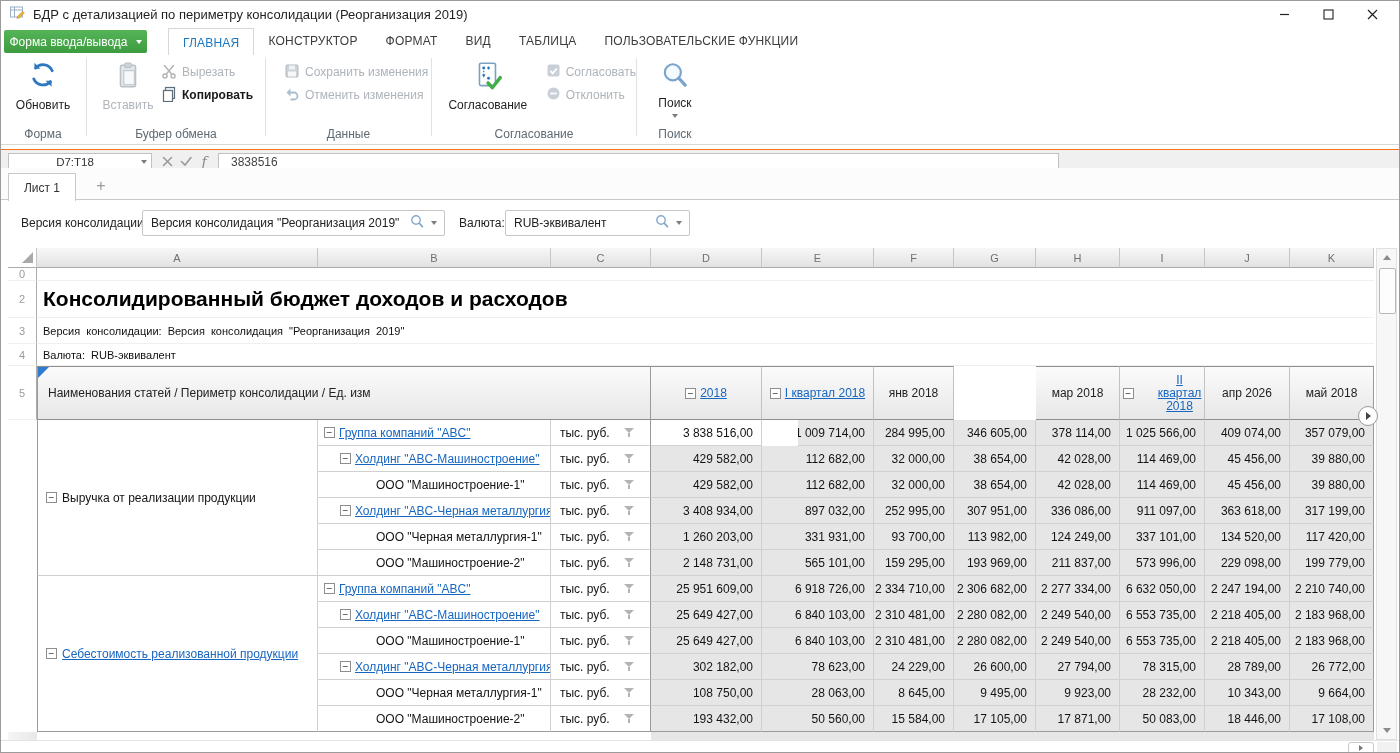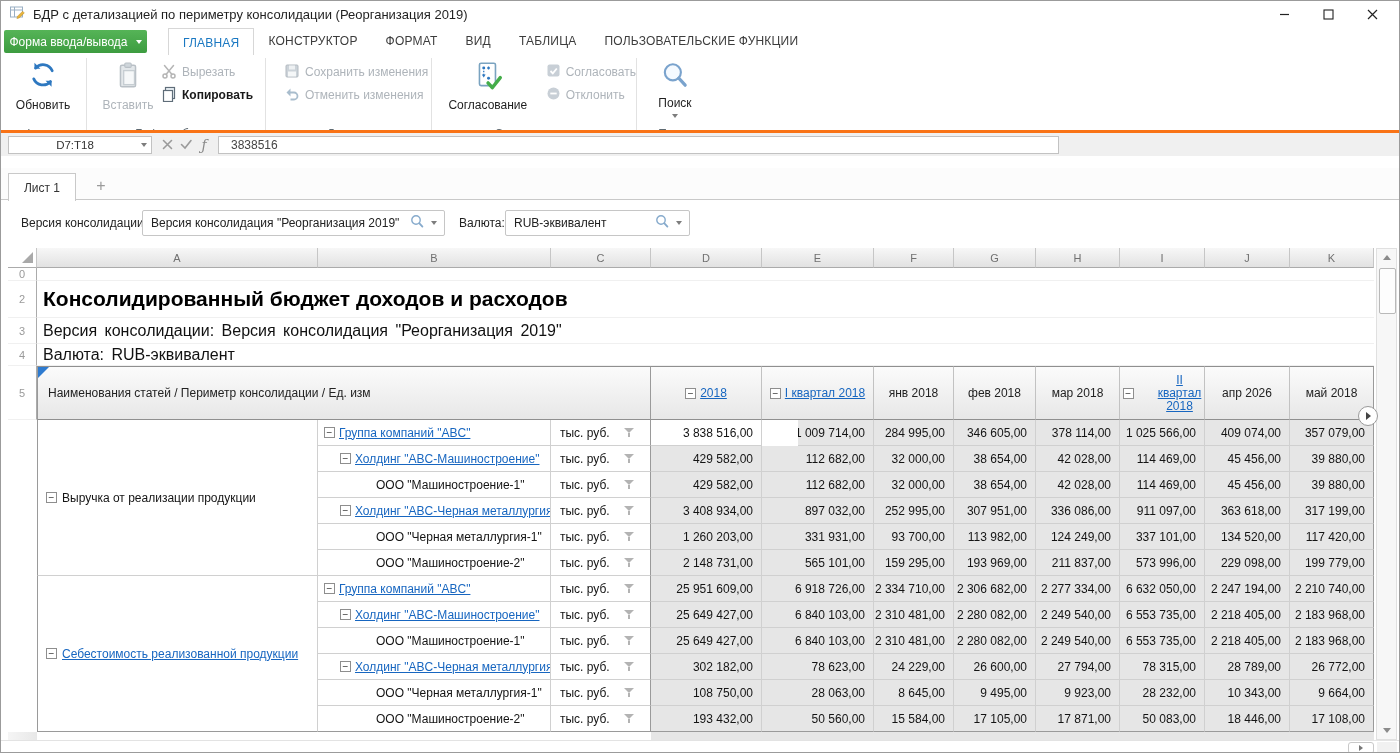--- a/index.html
+++ b/index.html
@@ -25,21 +25,21 @@
   .rgroup-label{position:absolute;bottom:3px;left:0;width:100%;text-align:center;font-size:12px;color:#5f6a72}
   .rbtn-lg{display:flex;flex-direction:column;align-items:center;font-size:12px;color:#1f1f1f;padding-top:4px}
   .rbtn-lg .lab{margin-top:2px;white-space:nowrap}
   .rbtn-sm{display:flex;align-items:center;gap:5px;height:18px;font-size:12px;color:#1f1f1f;white-space:nowrap}
   .rbtn-sm.on .lab{font-weight:bold;color:#1a1a1a}
   .dis{color:#aeb4ba !important}
   .smstack{display:flex;flex-direction:column;gap:5px;margin-top:8px}
   .caret{width:0;height:0;border-left:3.5px solid transparent;border-right:3.5px solid transparent;border-top:4px solid #7d7d7d}
   .caret.white{border-top-color:#fff}
   
-  .fbar{position:absolute;left:0;top:130px;width:100%;height:23px;background:#f0f0f0;border-top:3px solid #f97316}
+  .fbar{position:absolute;left:0;top:149px;width:100%;height:23px;background:#f0f0f0;border-top:1px solid #f97316}
   .refbox{position:absolute;left:8px;top:3px;width:142px;height:16px;background:#fff;border:1px solid #c2c2c2;
     display:flex;align-items:center;font-size:11.5px;color:#333}
   .refbox .txt{flex:1;text-align:center}
   .fico{position:absolute;top:3px;height:17px;display:flex;align-items:center;justify-content:center;width:18px}
   .fval{position:absolute;left:218px;top:3px;width:827px;height:16px;background:#fff;border:1px solid #c2c2c2;
     display:flex;align-items:center;padding-left:12px;font-size:12px;color:#444}
   
   .stabs{position:absolute;left:0;top:168px;width:100%;height:32px;background:#fcfcfc;border-bottom:1px solid #c9c9c9;box-sizing:border-box}
   .stab{position:absolute;left:8px;top:5px;width:66px;height:27px;background:#fff;border:1px solid #c9c9c9;border-bottom:none;
     display:flex;align-items:center;justify-content:center;font-size:12px;color:#333;z-index:2}
@@ -58,21 +58,21 @@
     grid-template-rows:20px 13px 37px 26px 22px 54px repeat(12,26px) 8px;}
   .colhead{background:linear-gradient(#f7f7f7,#e2e2e2);border-right:1px solid #c6c6c6;border-bottom:1px solid #ababab;
     display:flex;align-items:center;justify-content:center;font-size:11px;color:#707070}
   .corner{background:#fff;border-right:1px solid #c6c6c6;border-bottom:1px solid #ababab;position:relative}
   .corner::after{content:"";position:absolute;right:3px;bottom:4px;border-left:11px solid transparent;border-bottom:11px solid #a9a9a9}
   .rowhead{background:linear-gradient(to right,#f5f5f5,#e8e8e8);border-right:1px solid #ababab;border-bottom:1px solid #cfcfcf;
     color:#4f4f4f;font-size:11px;display:flex;align-items:center;justify-content:center}
   .rowhead.plain{background:#fff;color:#9a9a9a;border-bottom:1px solid #f0f0f0}
   .meta{background:#fff;border-bottom:1px solid #f0f0f0;display:flex;align-items:center;overflow:hidden}
   .sheet-title{font-size:21px;font-weight:bold;color:#000;padding-left:6px;white-space:nowrap}
-  .meta-line{font-size:16px;color:#111;padding-left:6px;word-spacing:3px;white-space:nowrap}
+  .meta-line{font-size:11px;color:#111;padding-left:6px;word-spacing:3px;white-space:nowrap}
   .hdr{background:linear-gradient(#fbfbfb,#e7e7e7);border-top:1px solid #8f8f8f;border-bottom:1px solid #8f8f8f;
     border-right:1px solid #c2c2c2;display:flex;align-items:center;font-size:12px;color:#222;box-sizing:border-box}
   .caption{padding-left:10px;position:relative}
   .caption::before{content:"";position:absolute;left:0;top:0;border-top:11px solid #2e7bd0;border-right:11px solid transparent}
   .period{justify-content:center;gap:4px;text-align:center;line-height:13px;padding:0 3px}
   .cbox{flex:none;width:11px;height:11px;border:1px solid #8e8e8e;background:#fff;color:#333;
     font-size:10px;line-height:9px;text-align:center;box-sizing:border-box}
   .cbox::before{content:"−";display:block}
   .lnk{color:#1766c0;text-decoration:underline}
   .dcell{background:#fff;border-right:1px solid #d0d0d0;border-bottom:1px solid #d0d0d0;
@@ -344,23 +344,20 @@
       <span class="cbox"></span>
       <span class="lnk">2018</span>
     </div>
     <div class="hdr period" style="grid-area: 6 / 6;">
       <span class="cbox"></span>
       <span class="lnk">I квартал 2018</span>
     </div>
     <div class="hdr period" style="grid-area: 6 / 7;">
       <span>янв 2018</span>
     </div>
-    <div class="hdr period" style="grid-area: 6 / 8;">
-      <span>фев 2018</span>
-    </div>
     <div class="hdr period" style="grid-area: 6 / 9;">
       <span>мар 2018</span>
     </div>
     <div class="hdr period" style="grid-area: 6 / 10; gap: 24px;">
       <span class="cbox"></span>
       <span class="lnk">II квартал 2018</span>
     </div>
     <div class="hdr period" style="grid-area: 6 / 11;">
       <span>апр 2026</span>
     </div>

